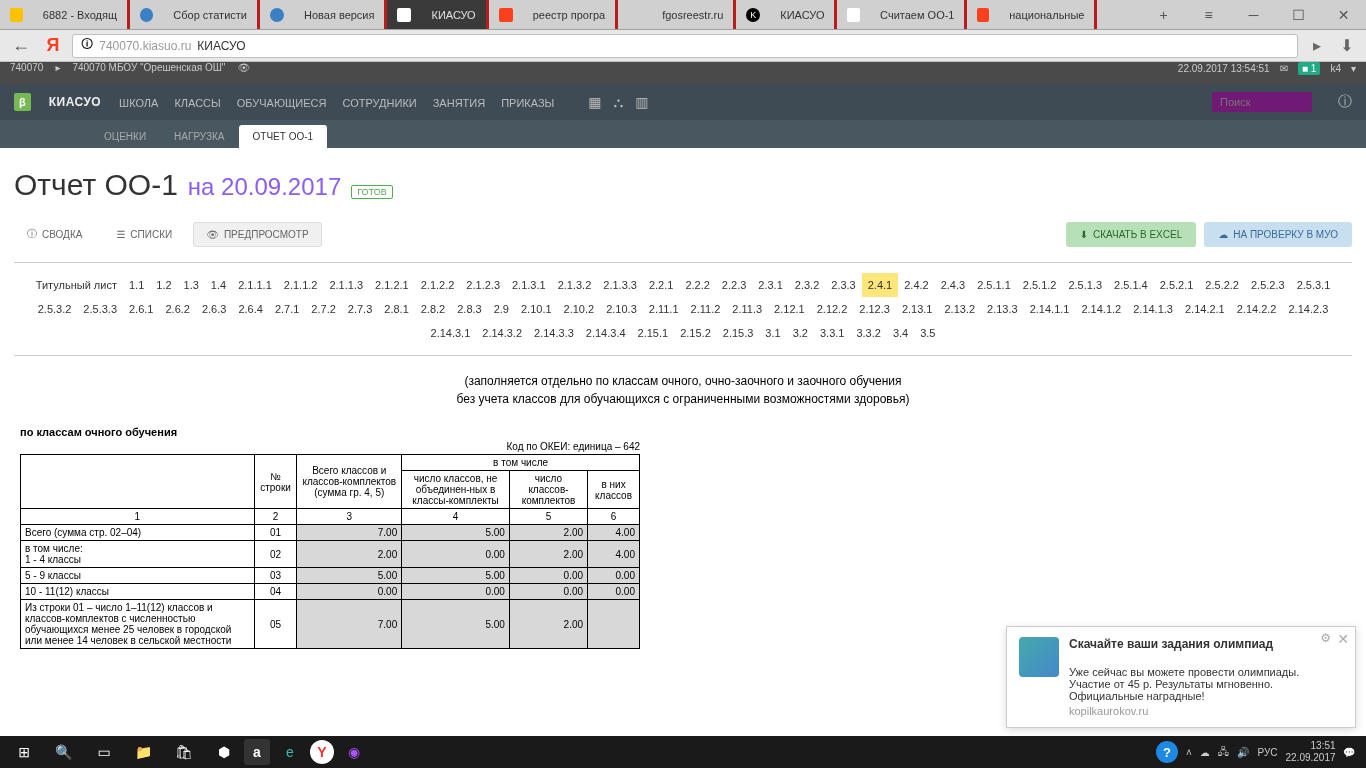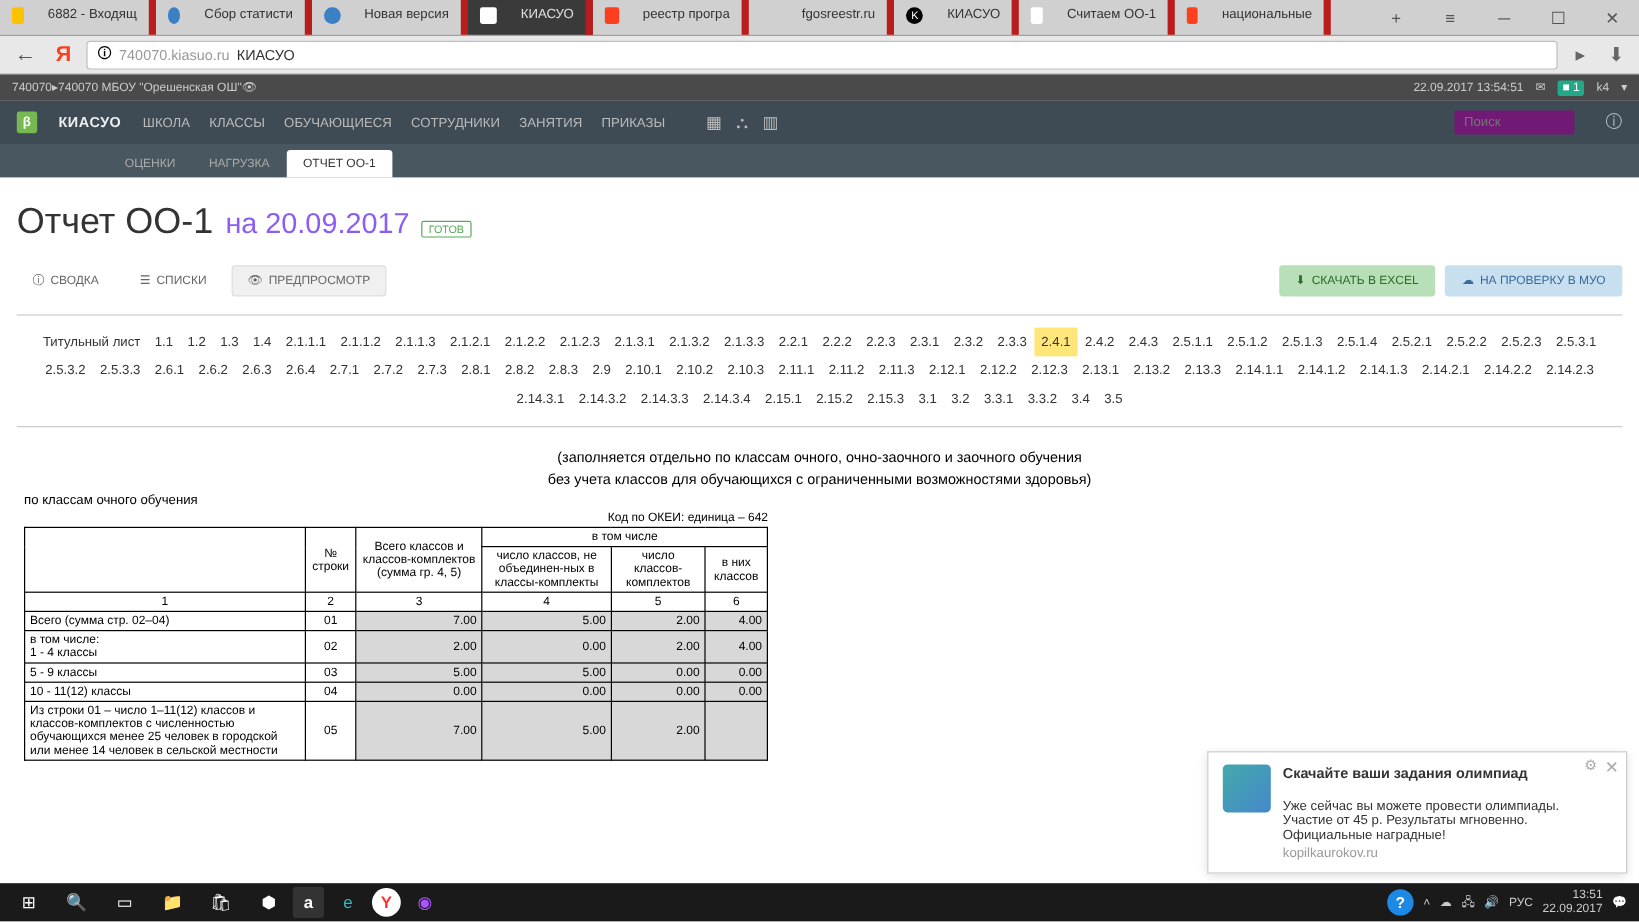--- a/index.html
+++ b/index.html
@@ -1,41 +1,41 @@
 <!DOCTYPE html>
 <html><head>
 <meta charset="utf-8">
 <style>
 * { margin: 0; padding: 0; box-sizing: border-box; font-family: -apple-system, BlinkMacSystemFont, "Segoe UI", Arial, sans-serif; }
 body { width: 1366px; height: 768px; overflow: hidden; background: #e8e8e8; position: relative; }
 
 
 .browser-tabs { height: 30px; background: #d0d0d0; display: flex; border-bottom: 1px solid #a0a0a0; }
-.browser-tab { padding: 6px 10px; font-size: 11px; color: #333; display: flex; gap: 20px; border-right: 6px solid #b91c1c; max-width: 130px; overflow: hidden; white-space: nowrap; cursor: pointer; }
+.browser-tab { padding: 6px 10px; font-size: 11px; color: #333; display: flex; align-items: center; gap: 20px; border-right: 3px solid #b91c1c; max-width: 130px; overflow: hidden; white-space: nowrap; cursor: pointer; }
 .browser-tab.active { background: #3a3a3a; color: #e0e0e0; }
 .tab-icon { width: 14px; height: 14px; display: inline-block; }
 .tab-icon.mail { background: #fcc200; border-radius: 2px; }
 .tab-icon.globe { background: #3b7fc4; border-radius: 50%; }
 .tab-icon.grad { background: #fff; border-radius: 2px; }
 .tab-icon.ya { background: #fc3f1d; border-radius: 2px; }
 .tab-icon.k { background: #000; color: #fff; border-radius: 50%; text-align: center; font-size: 9px; line-height: 14px; }
 .win-controls { margin-left: auto; display: flex; }
 .win-btn { width: 45px; height: 30px; display: flex; align-items: center; justify-content: center; color: #555; cursor: pointer; font-size: 14px; }
 
 
 .address-bar { height: 32px; background: #e8e8e8; display: flex; align-items: center; padding: 0 8px; gap: 8px; border-bottom: 1px solid #c0c0c0; }
 .nav-arrow { width: 26px; height: 26px; display: flex; align-items: center; justify-content: center; color: #555; font-size: 18px; cursor: pointer; }
 .ya-logo { width: 22px; height: 22px; color: #fc3f1d; font-weight: bold; font-size: 18px; display: flex; align-items: center; justify-content: center; }
 .url-box { flex: 1; height: 24px; background: #fff; border: 1px solid #c0c0c0; border-radius: 3px; display: flex; align-items: center; padding: 0 8px; gap: 6px; font-size: 12px; }
 .url-domain { color: #999; }
 .url-title { color: #333; }
 .addr-icon { width: 22px; height: 22px; display: flex; align-items: center; justify-content: center; color: #666; cursor: pointer; }
 
 
-.app-breadbar { height: 22px; background: #4a4a4a; color: #ccc; display: flex; align-items: center; padding: 0 10px; font-size: 10px; gap: 0; }
+.app-breadbar { height: 22px; background: #4a4a4a; color: #ccc; display: flex; align-items: flex-start; padding: 0 10px; font-size: 10px; gap: 12px; }
 .app-breadbar .right { margin-left: auto; display: flex; gap: 10px; align-items: center; }
 .bb-badge { background: #2a8; color: #fff; padding: 1px 4px; border-radius: 2px; }
 
 
 .app-nav { height: 36px; background: #3e4a54; display: flex; align-items: center; padding: 0 14px; gap: 18px; }
 .app-logo { background: #76b852; color: #fff; padding: 3px 5px; font-size: 11px; font-weight: bold; border-radius: 2px; }
 .app-brand { color: #eee; font-size: 12px; font-weight: bold; letter-spacing: 0.5px; }
 .nav-link { color: #bbb; font-size: 11px; cursor: pointer; }
 .nav-icons { display: flex; gap: 12px; color: #bbb; font-size: 14px; }
 .search-box { margin-left: auto; background: #701a75; border: none; color: #ccc; padding: 4px 8px; font-size: 11px; width: 100px; border-radius: 2px; }
@@ -221,21 +221,21 @@
           <span>НА ПРОВЕРКУ В МУО</span>
         </div>
     </div>
   </div>
 
   <div class="section-links" id="seclinks"><span class="sec-link">Титульный лист</span><span class="sec-link">1.1</span><span class="sec-link">1.2</span><span class="sec-link">1.3</span><span class="sec-link">1.4</span><span class="sec-link">2.1.1.1</span><span class="sec-link">2.1.1.2</span><span class="sec-link">2.1.1.3</span><span class="sec-link">2.1.2.1</span><span class="sec-link">2.1.2.2</span><span class="sec-link">2.1.2.3</span><span class="sec-link">2.1.3.1</span><span class="sec-link">2.1.3.2</span><span class="sec-link">2.1.3.3</span><span class="sec-link">2.2.1</span><span class="sec-link">2.2.2</span><span class="sec-link">2.2.3</span><span class="sec-link">2.3.1</span><span class="sec-link">2.3.2</span><span class="sec-link">2.3.3</span><span class="sec-link active">2.4.1</span><span class="sec-link">2.4.2</span><span class="sec-link">2.4.3</span><span class="sec-link">2.5.1.1</span><span class="sec-link">2.5.1.2</span><span class="sec-link">2.5.1.3</span><span class="sec-link">2.5.1.4</span><span class="sec-link">2.5.2.1</span><span class="sec-link">2.5.2.2</span><span class="sec-link">2.5.2.3</span><span class="sec-link">2.5.3.1</span><span class="sec-link">2.5.3.2</span><span class="sec-link">2.5.3.3</span><span class="sec-link">2.6.1</span><span class="sec-link">2.6.2</span><span class="sec-link">2.6.3</span><span class="sec-link">2.6.4</span><span class="sec-link">2.7.1</span><span class="sec-link">2.7.2</span><span class="sec-link">2.7.3</span><span class="sec-link">2.8.1</span><span class="sec-link">2.8.2</span><span class="sec-link">2.8.3</span><span class="sec-link">2.9</span><span class="sec-link">2.10.1</span><span class="sec-link">2.10.2</span><span class="sec-link">2.10.3</span><span class="sec-link">2.11.1</span><span class="sec-link">2.11.2</span><span class="sec-link">2.11.3</span><span class="sec-link">2.12.1</span><span class="sec-link">2.12.2</span><span class="sec-link">2.12.3</span><span class="sec-link">2.13.1</span><span class="sec-link">2.13.2</span><span class="sec-link">2.13.3</span><span class="sec-link">2.14.1.1</span><span class="sec-link">2.14.1.2</span><span class="sec-link">2.14.1.3</span><span class="sec-link">2.14.2.1</span><span class="sec-link">2.14.2.2</span><span class="sec-link">2.14.2.3</span><span class="sec-link">2.14.3.1</span><span class="sec-link">2.14.3.2</span><span class="sec-link">2.14.3.3</span><span class="sec-link">2.14.3.4</span><span class="sec-link">2.15.1</span><span class="sec-link">2.15.2</span><span class="sec-link">2.15.3</span><span class="sec-link">3.1</span><span class="sec-link">3.2</span><span class="sec-link">3.3.1</span><span class="sec-link">3.3.2</span><span class="sec-link">3.4</span><span class="sec-link">3.5</span></div>
 
   <div class="report-section">
     <div class="report-heading center">(заполняется отдельно по классам очного, очно-заочного и заочного обучения</div>
     <div class="report-heading center">без учета классов для обучающихся с ограниченными возможностями здоровья)</div>
-    <div class="report-sub" style="font-weight:normal;margin-top:5px">по классам очного обучения</div>
+    <div class="report-sub" style="font-weight:bold;margin-top:20px">по классам очного обучения</div>
     <div class="okei">Код по ОКЕИ: единица – 642</div>
     <table class="report">
       <thead>
         <tr>
           <th rowspan="2"></th>
           <th rowspan="2">№ строки</th>
           <th rowspan="2">Всего классов и классов-комплектов (сумма гр. 4, 5)</th>
           <th colspan="3">в том числе</th>
         </tr>
         <tr>

